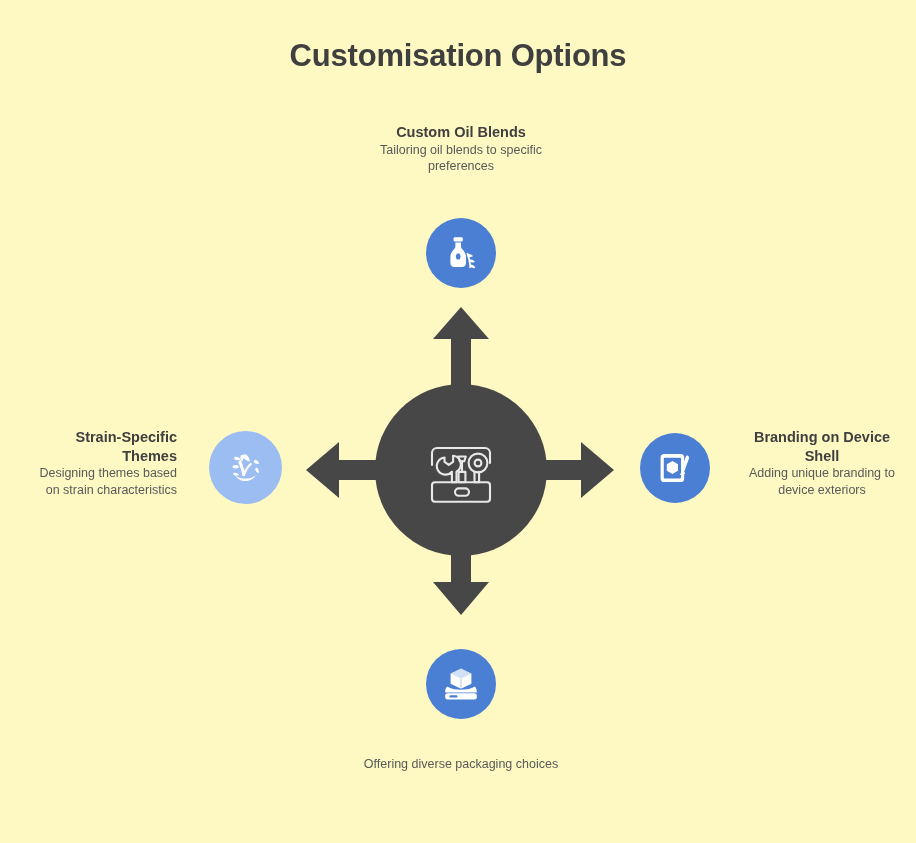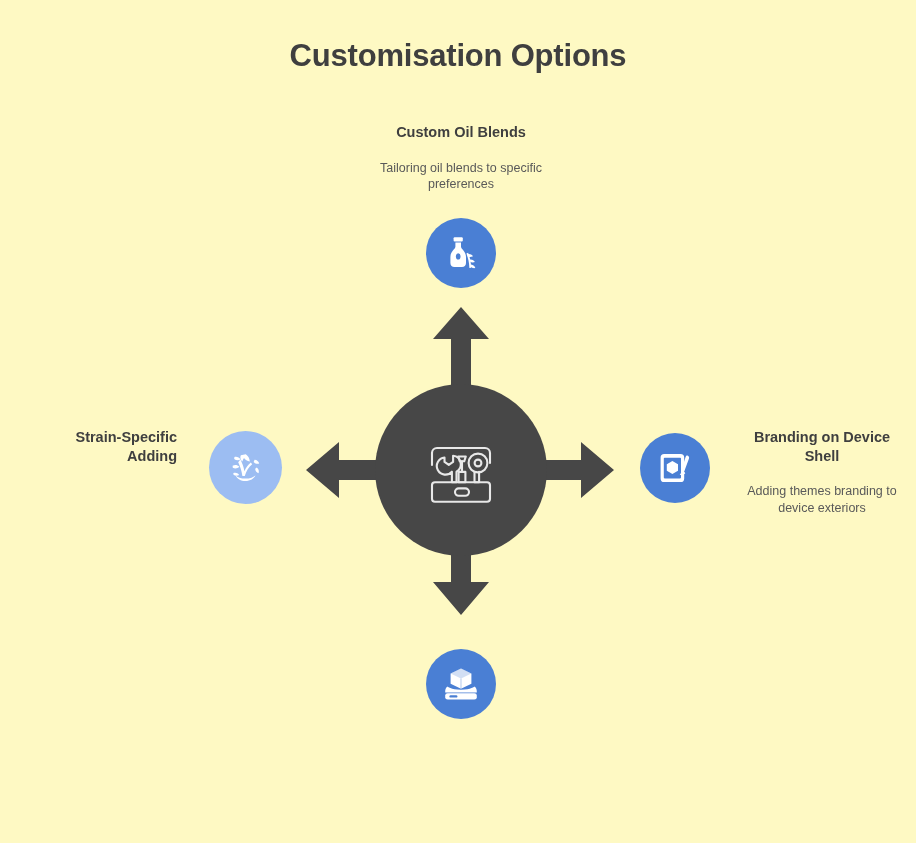--- a/index.html
+++ b/index.html
@@ -108,21 +108,21 @@
     font-size: 14.5px;
     font-weight: bold;
     color: #3f3f3f;
     line-height: 1.28;
   }
   .label-desc {
     font-size: 12.5px;
     font-weight: normal;
     color: #595959;
     line-height: 1.33;
-    margin-top: 18px;
+    margin-top: 0;
   }
 
   .label {
     position: absolute;
     z-index: 5;
   }
 
   .label-top {
     left: 357px;
     top: 123px;
@@ -237,39 +237,40 @@
             <path d="M33.4 8.6 c1.4 0.5 2.0 1.6 1.6 2.9 l-4.6 12.4 l-2.8 -1.3 l4.0 -12.6
                      c0.3 -1.0 1.0 -1.7 1.8 -1.4 z"></path>
             <path d="M27.0 24.4 c2.0 -0.6 3.5 0.2 4.3 1.8 c-1.5 1.6 -3.6 2.2 -5.6 1.6
                      c1.0 -0.8 1.5 -2.2 1.3 -3.4 z"></path>
           </g>
         </svg>
       </span>
     </div>
     <div class="label label-right">
       <div class="label-title">Branding on Device Shell</div>
-      <div class="label-desc">Adding themes branding to device exteriors</div>
+      <div class="label-desc">Adding unique branding to device exteriors</div>
     </div>
 
     <div class="node node-bottom">
       <span>
         <svg width="42" height="42" viewBox="0 0 42 42" xmlns="http://www.w3.org/2000/svg">
           <g fill="#ffffff">
             <path d="M21 5.4 l10.4 5.0 v10.4 l-10.4 5.0 l-10.4 -5.0 v-10.4 z"></path>
             <path d="M21 5.4 l10.4 5.0 l-10.4 5.0 l-10.4 -5.0 z" fill="#4a7fd4" opacity="0.25"></path>
             <path d="M21 15.4 v10.4" stroke="#4a7fd4" stroke-width="1.2" opacity="0.35"></path>
             <path d="M7.4 23.6 c0 0 3.6 3.2 13.6 3.2 s13.6 -3.2 13.6 -3.2
                      c1.6 1.2 2.2 3.0 2.2 5.0 v1.0 h-31.6 v-1.0 c0 -2.0 0.6 -3.8 2.2 -5.0 z"></path>
             <rect x="5.2" y="30.2" width="31.6" height="6.4" rx="2.4"></rect>
             <rect x="9.4" y="32.2" width="8.0" height="2.4" rx="1.2" fill="#4a7fd4"></rect>
           </g>
         </svg>
       </span>
     </div>
     <div class="label label-bottom">
+      <div class="label-desc">Offering diverse packaging choices</div>
     </div>
 
     <div class="node node-left">
       <span>
         <svg width="44" height="44" viewBox="0 0 44 44" xmlns="http://www.w3.org/2000/svg">
           <g fill="#ffffff">
             <path d="M21.8 8.2 c2.4 1.6 3.8 4.2 4.0 7.2 c-2.6 -0.2 -4.6 -1.4 -5.8 -3.4
                      c-0.8 1.0 -1.4 2.2 -1.6 3.6 c-2.0 -1.8 -2.6 -4.2 -1.6 -6.4 z"></path>
             <path d="M10.4 11.0 c2.6 -0.6 4.8 0.4 6.2 2.6 c-2.4 1.2 -4.6 1.0 -6.4 -0.6 z"></path>
             <path d="M30.6 13.8 c2.4 0.2 4.0 1.6 4.6 3.8 c-2.4 0.6 -4.4 0.0 -5.6 -1.6 z"></path>
@@ -278,17 +279,18 @@
             <path d="M9.4 27.0 c2.4 -0.8 4.4 0.0 5.8 2.0 c-2.2 1.2 -4.2 1.0 -5.8 -0.6 z"></path>
             <path d="M16.4 13.6 c1.6 3.0 3.2 7.0 4.0 11.6 c1.6 -3.6 3.8 -6.6 6.4 -8.6
                      l1.4 1.6 c-3.4 2.8 -6.0 6.8 -7.4 11.8 l-2.4 0 c-0.8 -5.4 -2.4 -10.2 -4.2 -13.8 z"></path>
             <path d="M11.6 29.4 c1.6 3.4 5.2 5.6 9.8 5.6 c4.8 0 8.6 -2.4 10.2 -5.8
                      c-1.8 2.0 -5.6 3.4 -10.2 3.4 c-4.4 0 -8.0 -1.3 -9.8 -3.2 z"></path>
           </g>
         </svg>
       </span>
     </div>
     <div class="label label-left">
-      <div class="label-title">Strain-Specific Adding</div>
+      <div class="label-title">Strain-Specific Themes</div>
+      <div class="label-desc">Designing themes based on strain characteristics</div>
     </div>
 
   </div>
 </div>
 
 </body></html>

